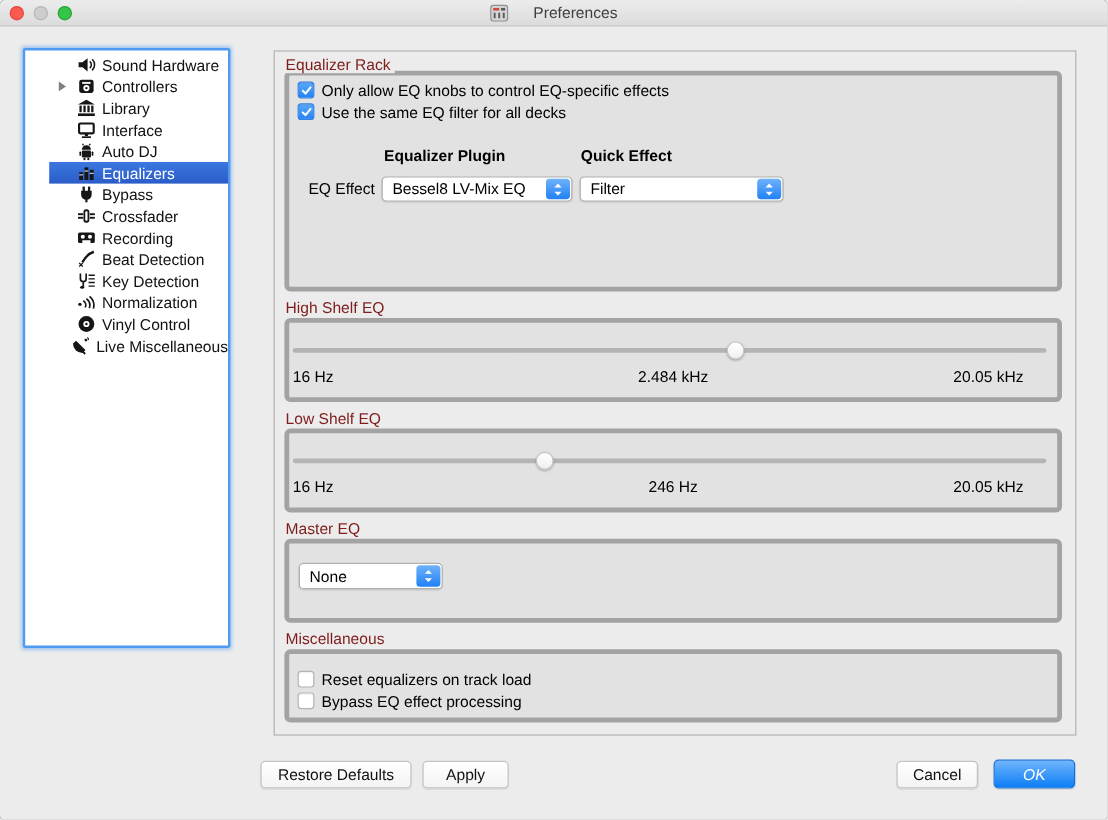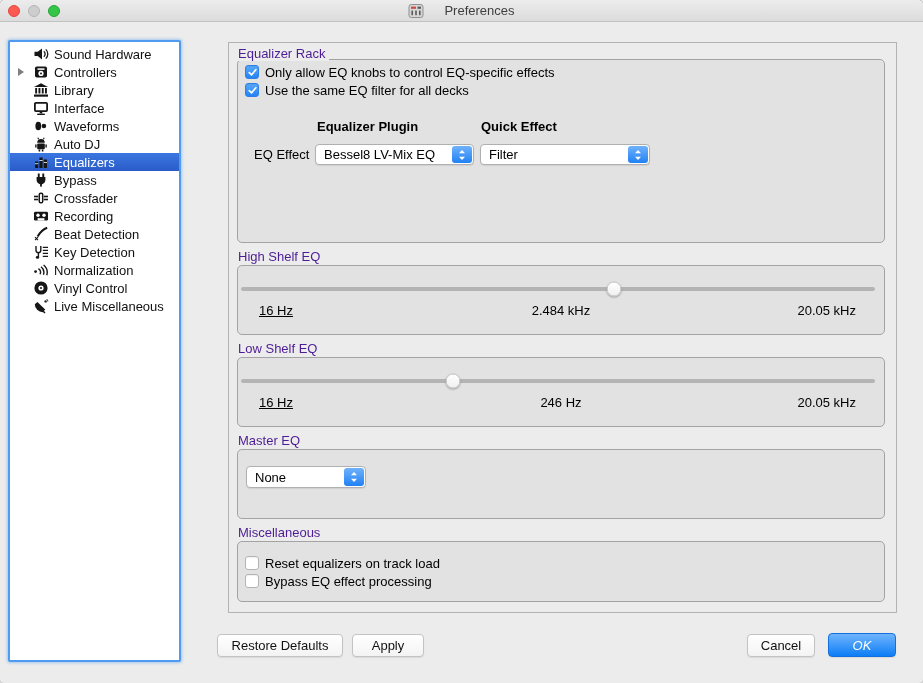--- a/index.html
+++ b/index.html
@@ -17,42 +17,42 @@
     display:flex; align-items:center; justify-content:center;
   }
   .traffic { position:absolute; left:8px; top:5px; display:flex; gap:8px; }
   .tl { width:12px; height:12px; border-radius:50%; }
   .tl.close { background:#fc5951; border:1px solid #e04740; }
   .tl.min   { background:#cdcdcd; border:1px solid #b5b5b5; }
   .tl.zoom  { background:#35c649; border:1px solid #27a433; }
   .tb-title { display:flex; align-items:center; gap:20px; font-size:13px; color:#3f3f3f; }
   
   .sidebar {
-    position:absolute; left:8px; top:40px; width:173px; height:622px;
+    position:absolute; left:19px; top:40px; width:173px; height:500px;
     background:#fff; border:2px solid #4f9bef; border-radius:2px;
     box-shadow:0 0 3px 1px rgba(79,155,239,.45);
-    padding-top:3px; overflow:hidden;
+    padding-top:3px; overflow:hidden;padding-left:20px;
   }
   .srow { display:flex; align-items:center; height:18px; padding-left:8px; cursor:default; }
   .srow .tri-zone { width:15px; display:flex; align-items:center; }
   .tri { width:0; height:0; border-left:6px solid #7f7f7f; border-top:4px solid transparent; border-bottom:4px solid transparent; }
   .srow .ic { width:16px; height:16px; flex:0 0 16px; }
   .srow .lbl { margin-left:5px; font-size:13px; color:#111; white-space:nowrap; }
   .srow.selected { background:linear-gradient(#3b77e0,#2a5cc8); }
   .srow.selected .lbl { color:#fff; }
   .ic svg { display:block; width:16px; height:16px; }
   
   .mainframe {
     position:absolute; left:228px; top:42px; width:669px; height:571px;
     border:1px solid #b3b3b3; background:#ececec;
   }
-  .gtitle { position:absolute; left:9px; font-size:13px; color:#4c1d95; background:#ececec; padding-right:4px; z-index:2; }
+  .gtitle { position:absolute; left:9px; font-size:13px; color:#7f1d1d; background:#ececec; padding-right:4px; z-index:2; }
   .gbox {
     position:absolute; left:8px; width:648px;
-    background:#e2e2e2; border:1px solid #a3a3a3; border-radius:5px;
+    background:#e2e2e2; border:4px solid #a3a3a3; border-radius:5px;
   }
   
   .cbrow { position:absolute; display:flex; align-items:center; height:16px; }
   .cb {
     width:14px; height:14px; border-radius:3px; background:#fff;
     border:1px solid #b4b4b4; box-shadow:inset 0 1px 1px rgba(0,0,0,.06);
     display:flex; align-items:center; justify-content:center; flex:0 0 14px;
   }
   .cb svg { display:none; }
   .cb.checked { background:linear-gradient(#5aa9f9,#2384f5); border-color:#2f7fe4; }
@@ -70,21 +70,21 @@
     display:flex; align-items:center; justify-content:center;
   }
   
   .track { position:absolute; left:3px; right:9px; top:21px; height:4px; background:#b4b4b4; border-radius:2px; }
   .handle {
     position:absolute; top:50%; width:15px; height:15px; border-radius:50%;
     background:linear-gradient(#ffffff,#f0f0f0); border:1px solid #c6c6c6;
     box-shadow:0 1px 2px rgba(0,0,0,.3); transform:translate(-50%,-50%);
   }
   .sl-labels { position:absolute; left:0; right:0; top:37px; height:16px; font-size:13px; color:#000; }
-  .sl-min { position:absolute; left:21px;text-decoration:underline; }
+  .sl-min { position:absolute; left:3px; }
   .sl-val { position:absolute; left:0; right:0; text-align:center; }
   .sl-max { position:absolute; right:28px; }
   
   .colhdr { position:absolute; font-size:13px; font-weight:bold; color:#000; white-space:nowrap; }
   .fldlbl { position:absolute; font-size:13px; color:#000; white-space:nowrap; }
   
   .btn {
     position:absolute; height:23px; border:1px solid #c3c3c3; border-radius:4px;
     background:linear-gradient(#ffffff,#f3f3f3); font-size:13px; color:#111;
     display:flex; align-items:center; justify-content:center;
@@ -168,30 +168,20 @@
       <span class="ic">
           <svg viewBox="0 0 16 16" fill="#161616">
         <rect x="1.9" y="2.9" width="12.2" height="8.2" rx="1" fill="none" stroke="#161616" stroke-width="1.8"></rect>
         <rect x="6.7" y="11.6" width="2.6" height="1.8"></rect>
             <rect x="4.2" y="13.6" width="7.6" height="1.4"></rect>
       </svg>
         </span>
       <span class="lbl">Interface</span>
     </div>
 
-    <div class="srow">
-      <span class="tri-zone"></span>
-      <span class="ic">
-          <svg viewBox="0 0 16 16" fill="#161616">
-        <ellipse cx="5.3" cy="8" rx="2.9" ry="4.3"></ellipse>
-            <circle cx="10.9" cy="8" r="2.3"></circle>
-      </svg>
-        </span>
-      <span class="lbl">Waveforms</span>
-    </div>
 
     <div class="srow">
       <span class="tri-zone"></span>
       <span class="ic">
           <svg viewBox="0 0 16 16" fill="#161616">
         <path d="M4.2 6.8a3.8 3.8 0 0 1 7.6 0z"></path>
         <line x1="5.6" y1="3.2" x2="4.8" y2="1.8" stroke="#161616" stroke-width="1.1"></line>
         <line x1="10.4" y1="3.2" x2="11.2" y2="1.8" stroke="#161616" stroke-width="1.1"></line>
         <rect x="4.2" y="7.5" width="7.6" height="5.7" rx="1"></rect>
         <rect x="2.2" y="8.2" width="1.4" height="3.6" rx=".7"></rect>

